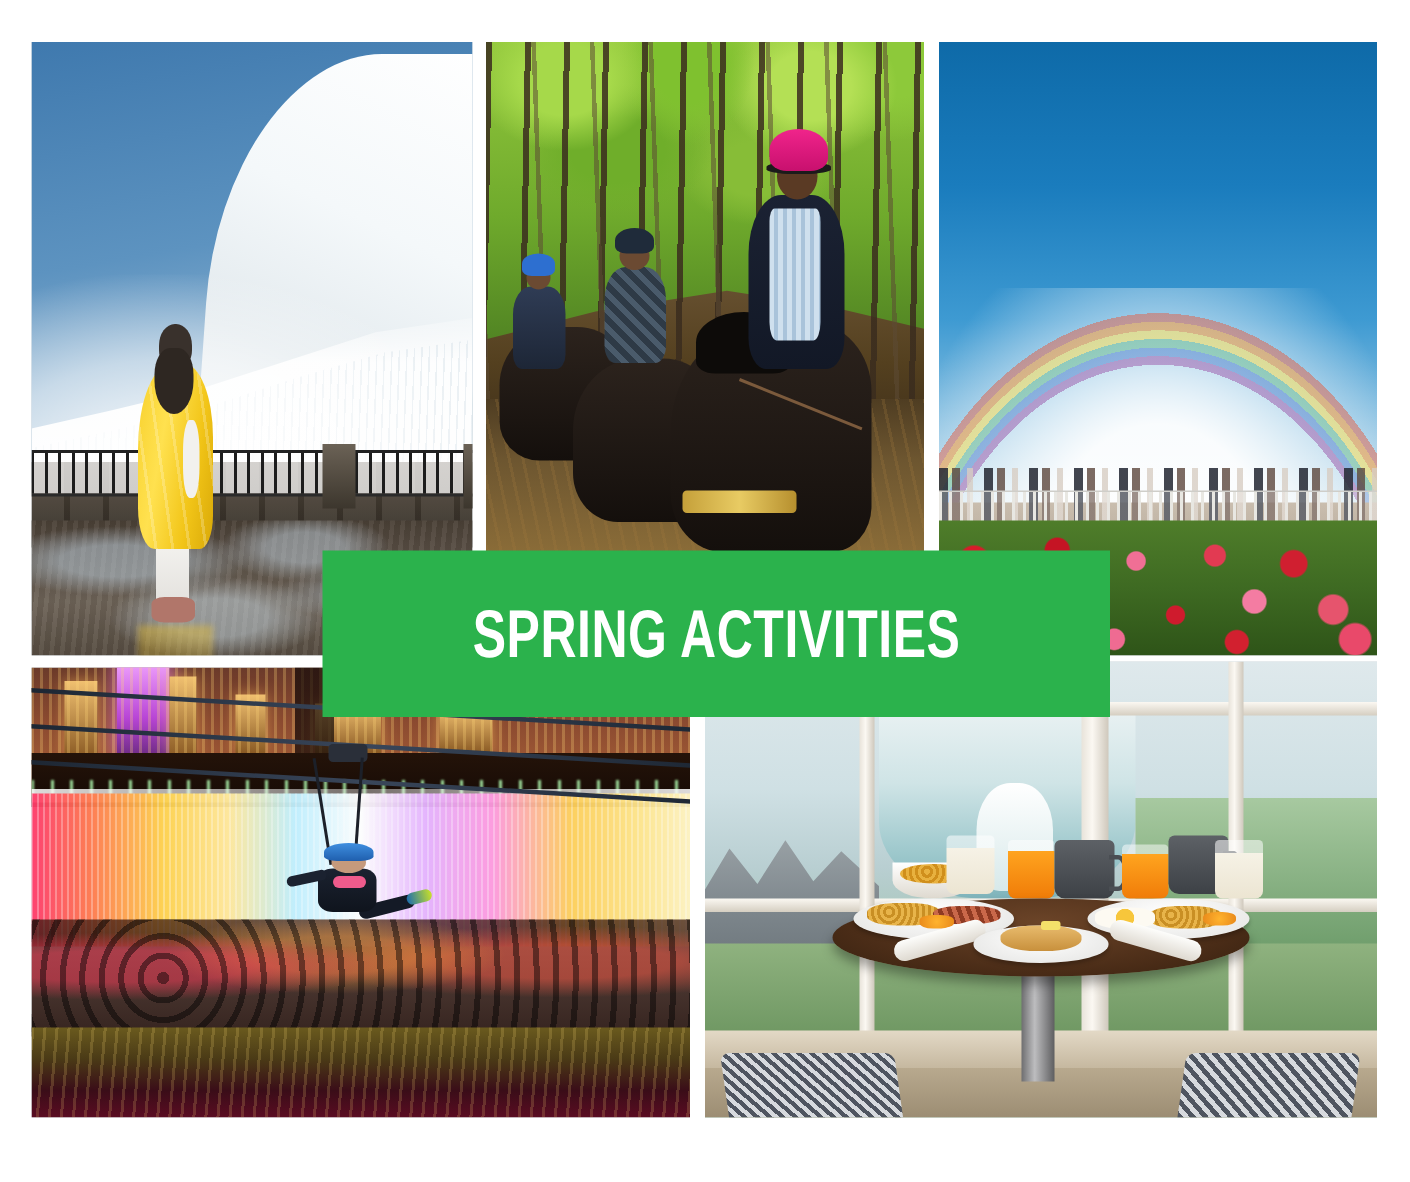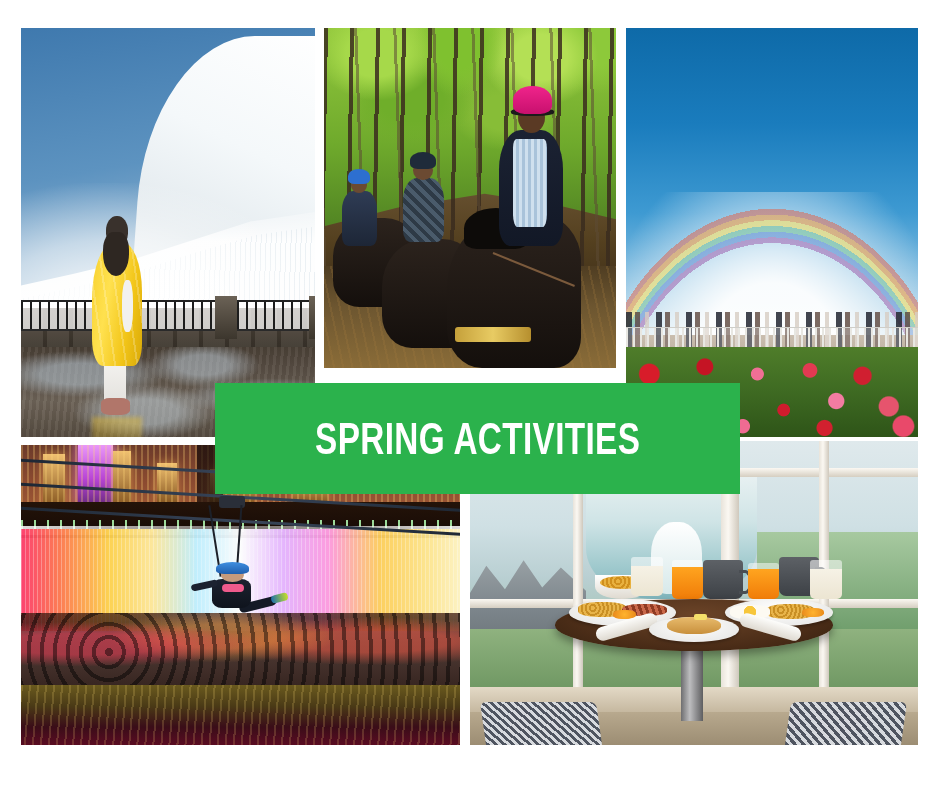--- a/index.html
+++ b/index.html
@@ -345,21 +345,20 @@
     border-radius:10px;}
   .p5-napkin.n-left{left:28%;top:59%;width:14%;height:4.5%;transform:rotate(-16deg);}
   .p5-napkin.n-right{left:60%;top:59%;width:14%;height:4.5%;transform:rotate(16deg);}
 
   
   #title-banner{
     position:absolute;
     left:215px;top:367px;width:525px;height:111px;
     display:flex;align-items:center;justify-content:center;
     z-index:20;
-    margin-top:16px;
   }
   #banner-title{
     color:#ffffff;
     font-family:"Liberation Sans Narrow","Liberation Sans",sans-serif;
     font-weight:bold;
     font-size:45px;
     letter-spacing:.5px;
     line-height:1;
     transform:scaleX(.74);
     transform-origin:center;

